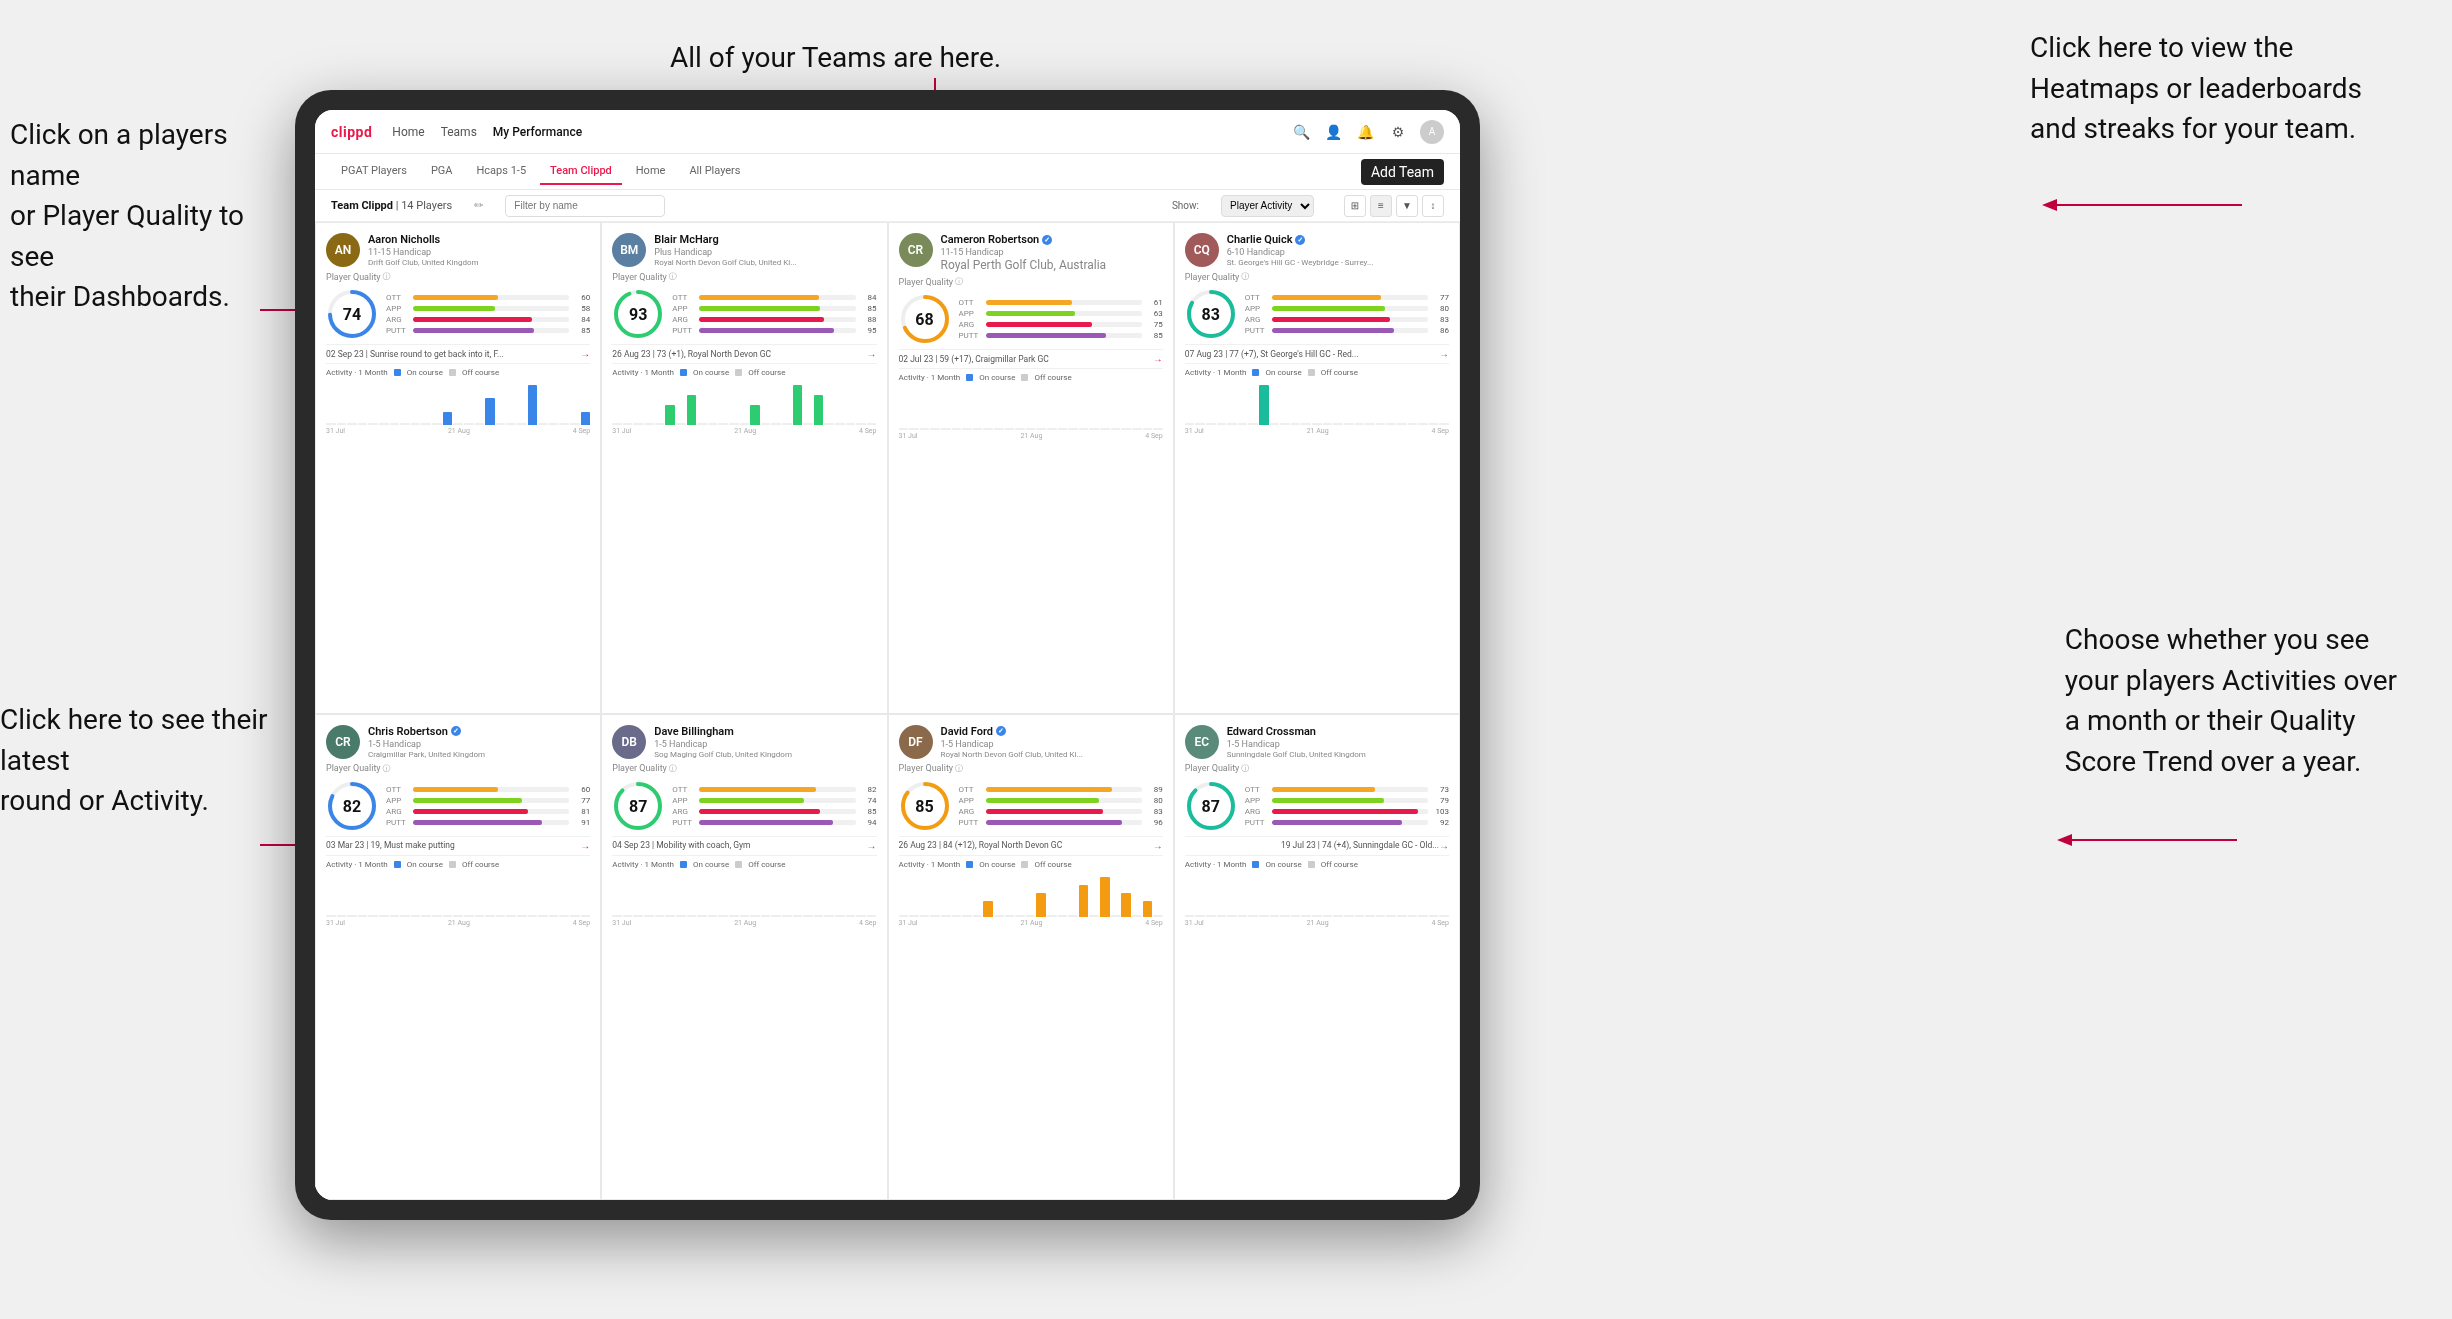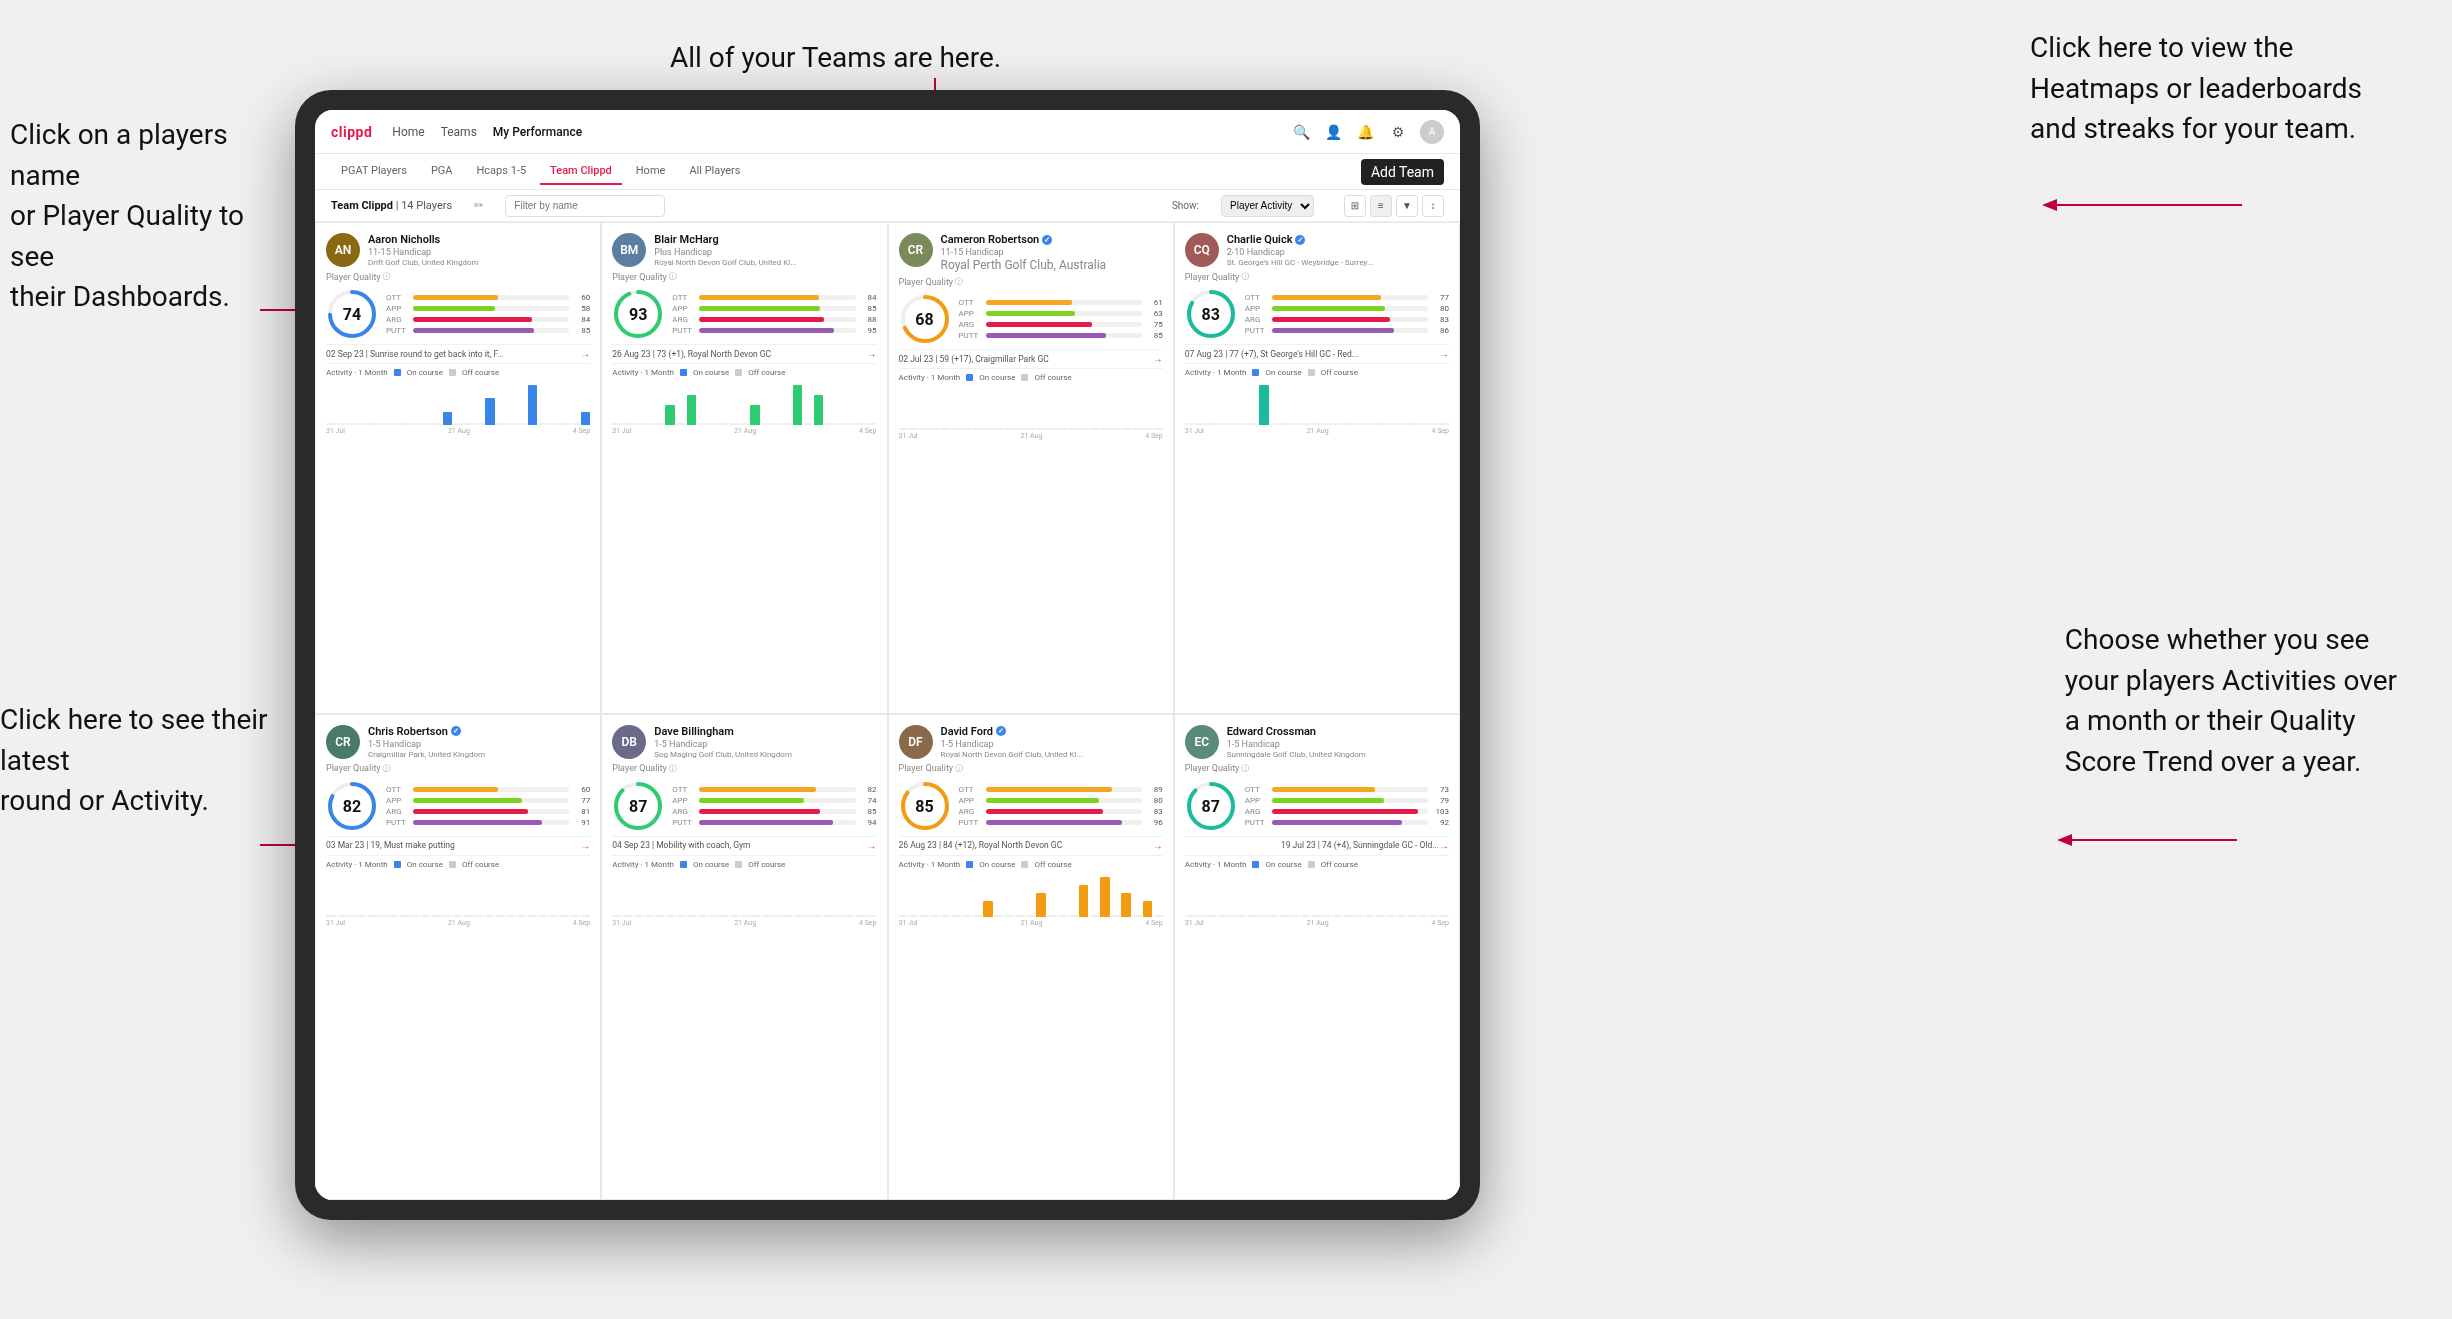--- a/index.html
+++ b/index.html
@@ -948,21 +948,21 @@
       </div>
     </div>
   </div>
         <div class="player-card">
     <div class="player-header">
       <div class="player-avatar cq">CQ</div>
       <div class="player-info">
         <div class="player-name">
           Charlie Quick <span class="verified-badge">✓</span>
         </div>
-        <div class="player-handicap">2-10 Handicap</div>
+        <div class="player-handicap">6-10 Handicap</div>
         <div class="player-handicap" style="font-size:8px;">St. George's Hill GC - Weybridge - Surrey...</div>
       </div>
     </div>
 
     <div class="quality-label">
       Player Quality <span style="color:#aaa; font-size:8px;">ⓘ</span>
     </div>
 
     <div class="quality-section">
       <div class="quality-circle">

